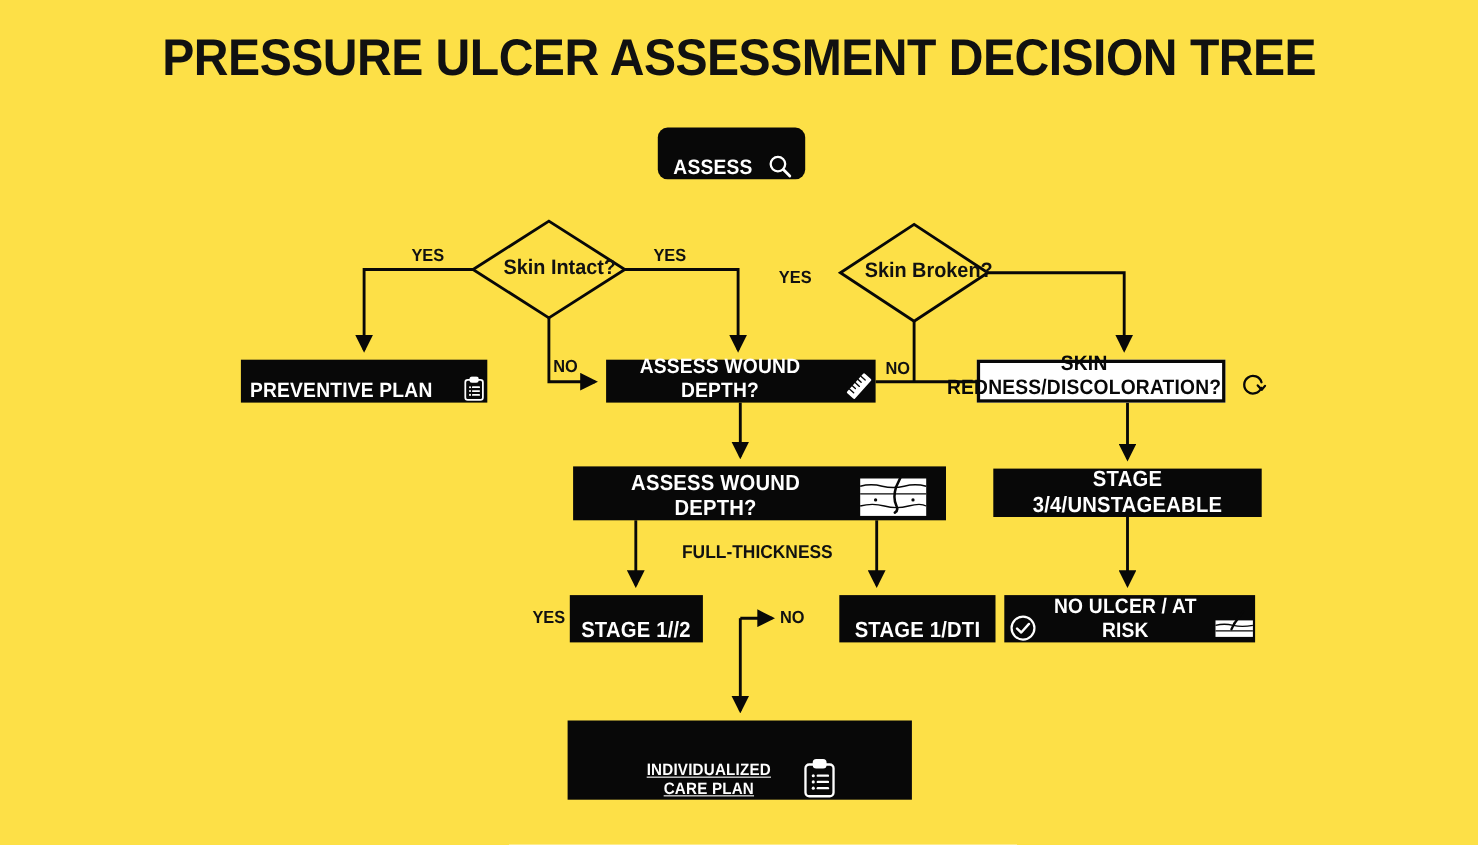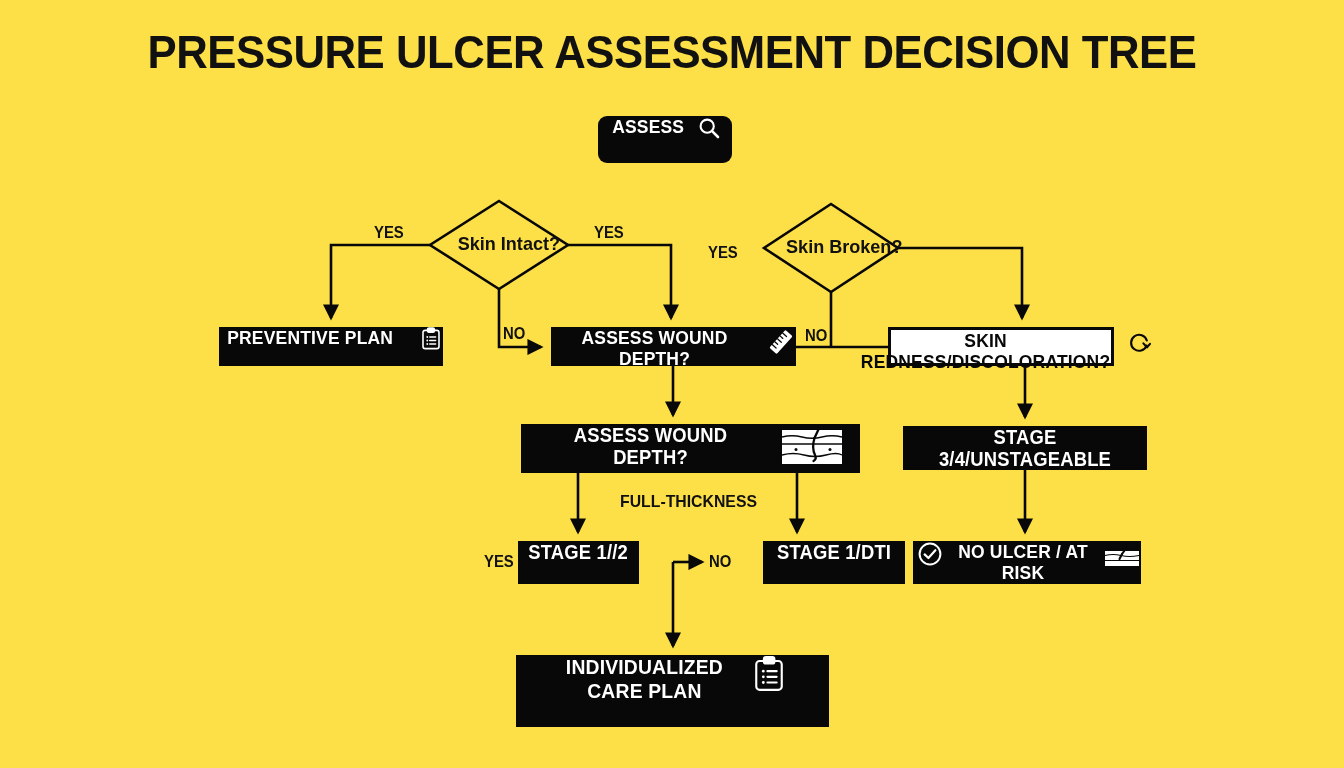--- a/index.html
+++ b/index.html
@@ -40,21 +40,21 @@
     transform: scaleX(0.93);
     transform-origin: 50% 50%;
     white-space: nowrap;
   }
 
   
   .node {
     position: absolute;
     box-sizing: border-box;
     display: flex;
-    align-items: flex-start;
+    align-items: flex-end;
     justify-content: center;
     gap: 14px;
     background: #080808;
     color: #ffffff;
     font-weight: bold;
     letter-spacing: 0.2px;
   }
   .node .label {
     font-family: "Liberation Sans", sans-serif;
     font-weight: bold;
@@ -112,22 +112,23 @@
     font-size: 20px;
   }
   #node-no-ulcer {
     left: 913px; top: 541px; width: 228px; height: 43px;
     font-size: 19px;
     gap: 8px;
     padding-left: 4px;
   }
   #node-individualized {
     left: 516px; top: 655px; width: 313px; height: 72px;
-    font-size: 21px;
+    font-size: 15px;
     gap: 22px;
+    text-decoration: underline;
   }
 
   
   .diamond-label {
     position: absolute;
     font-family: "Liberation Sans", sans-serif;
     font-weight: bold;
     font-size: 19px;
     color: #111111;
     white-space: nowrap;

